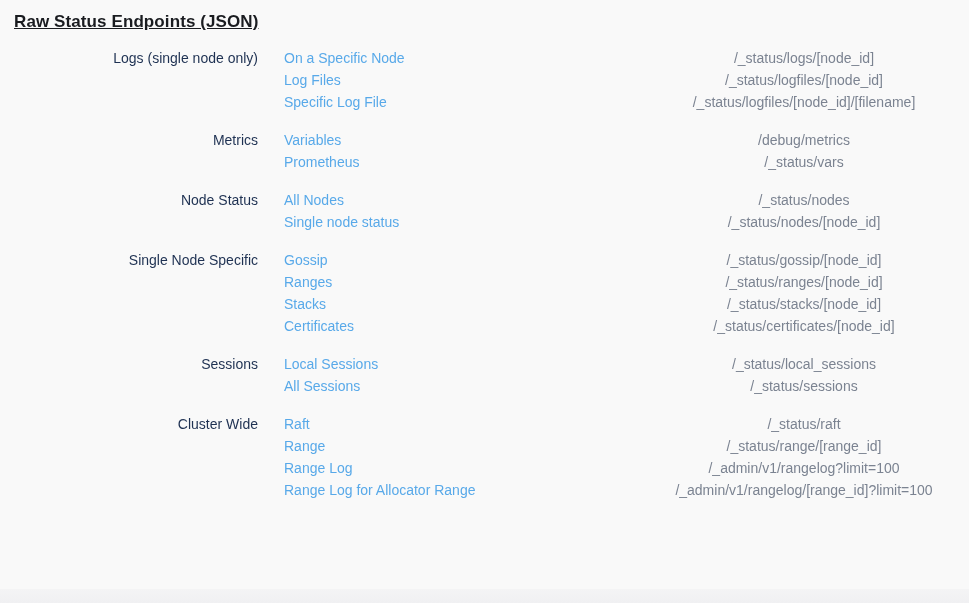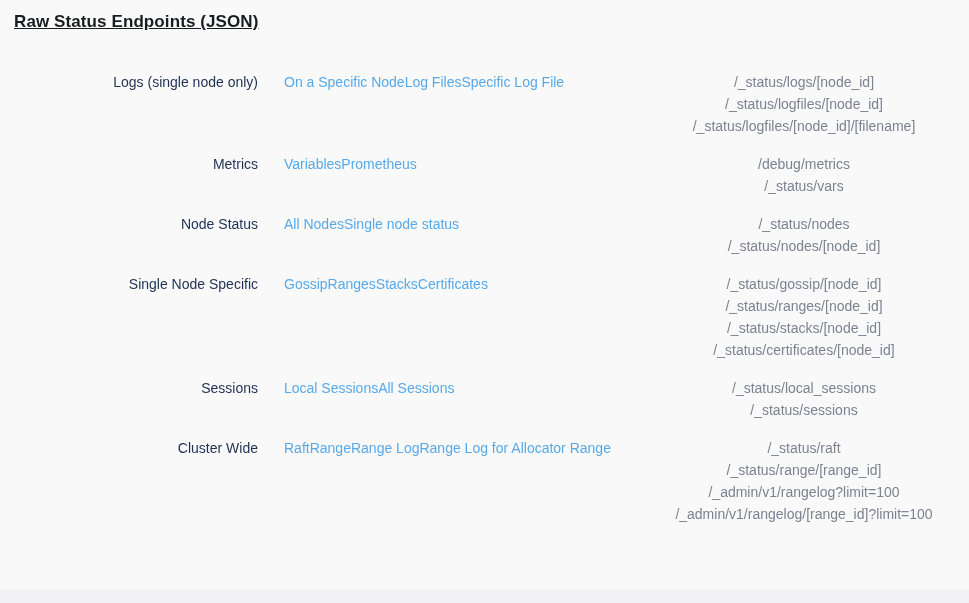--- a/index.html
+++ b/index.html
@@ -17,21 +17,21 @@
     top: 12px;
     margin: 0;
     font-size: 17px;
     font-weight: 700;
     color: #1a1c20;
     letter-spacing: 0.1px;
     text-decoration: underline;
   }
   .content {
     position: absolute;
-    top: 71px;
+    top: 47px;
     left: 0;
     right: 0;
   }
   .section {
     display: flex;
     align-items: flex-start;
     margin-bottom: 16px;
   }
   .cat {
     width: 258px;
@@ -39,20 +39,21 @@
     text-align: right;
     font-size: 14px;
     line-height: 22px;
     color: #1e3152;
   }
   .links {
     width: 355px;
     flex: none;
     margin-left: 26px;
     display: flex;
+    flex-direction: column;
     align-items: flex-start;
   }
   .paths {
     flex: 1;
     display: flex;
     flex-direction: column;
     align-items: center;
   }
   .link {
     font-size: 14px;

